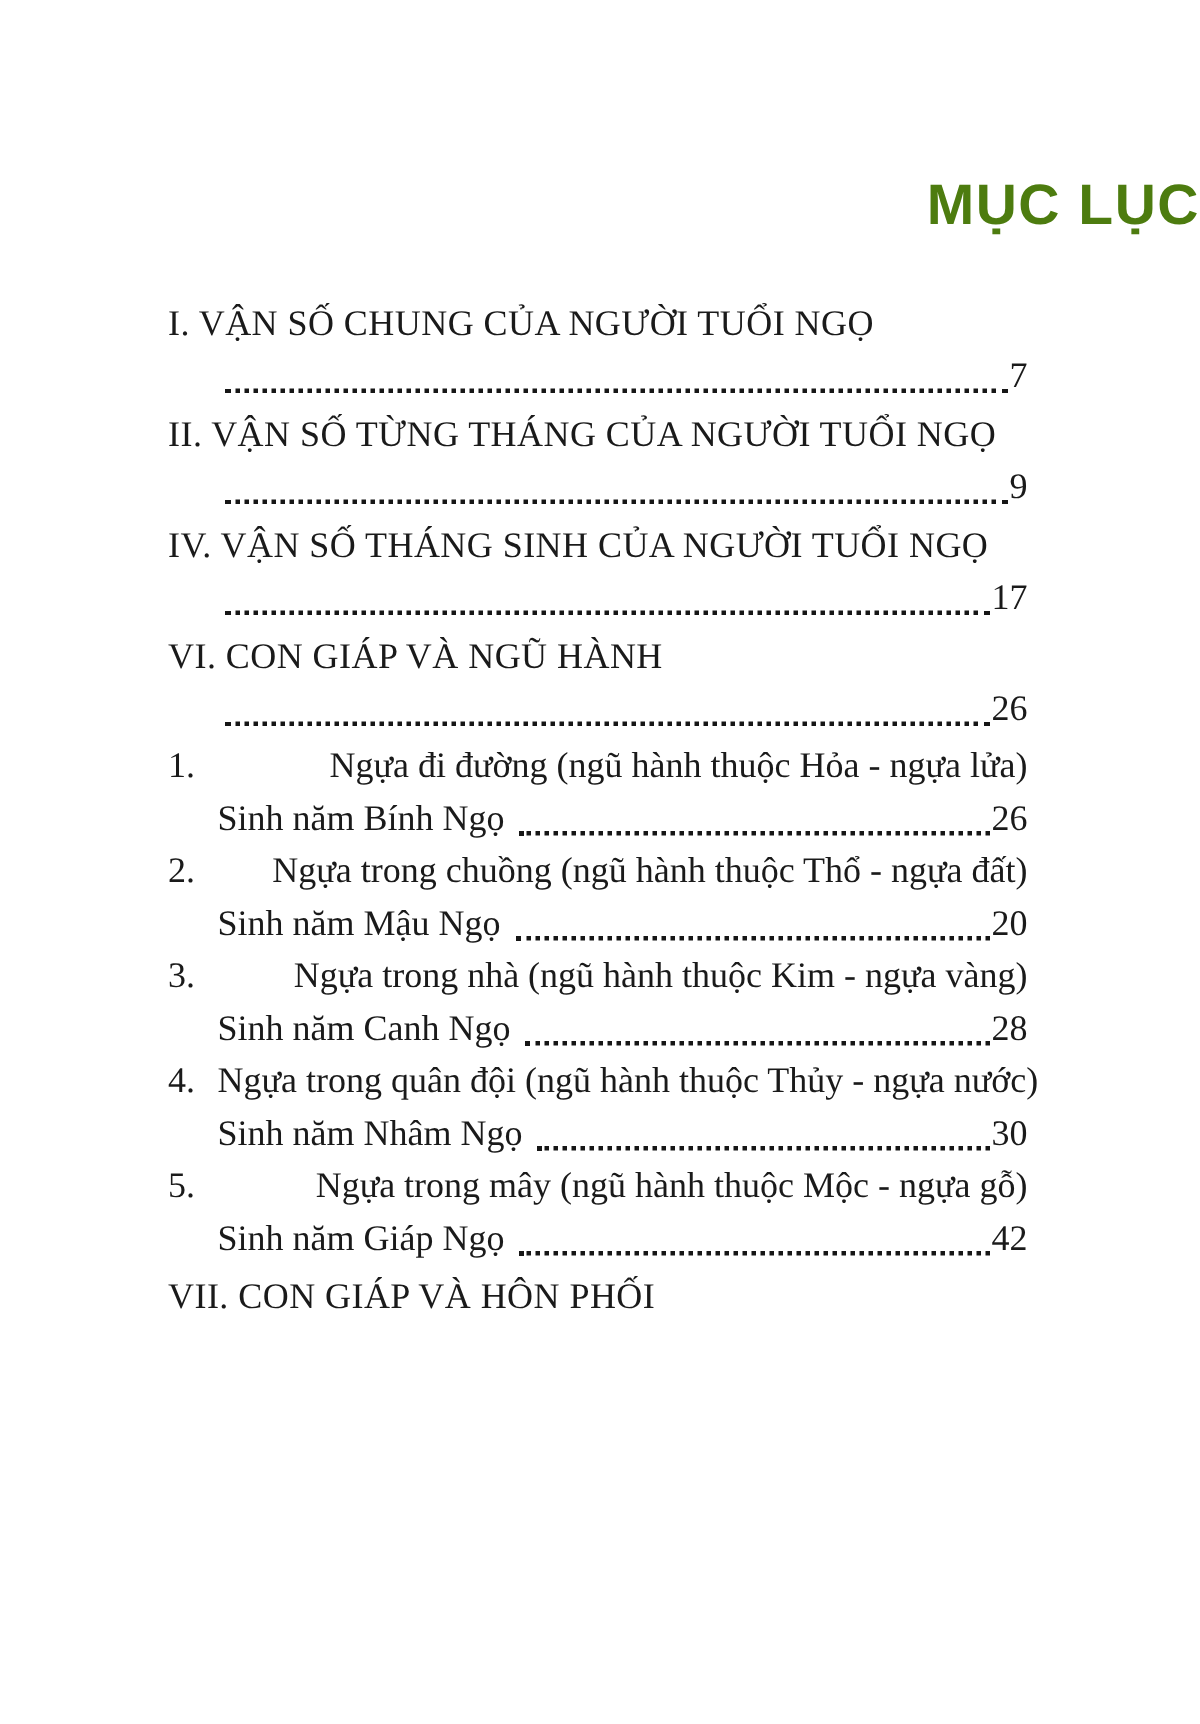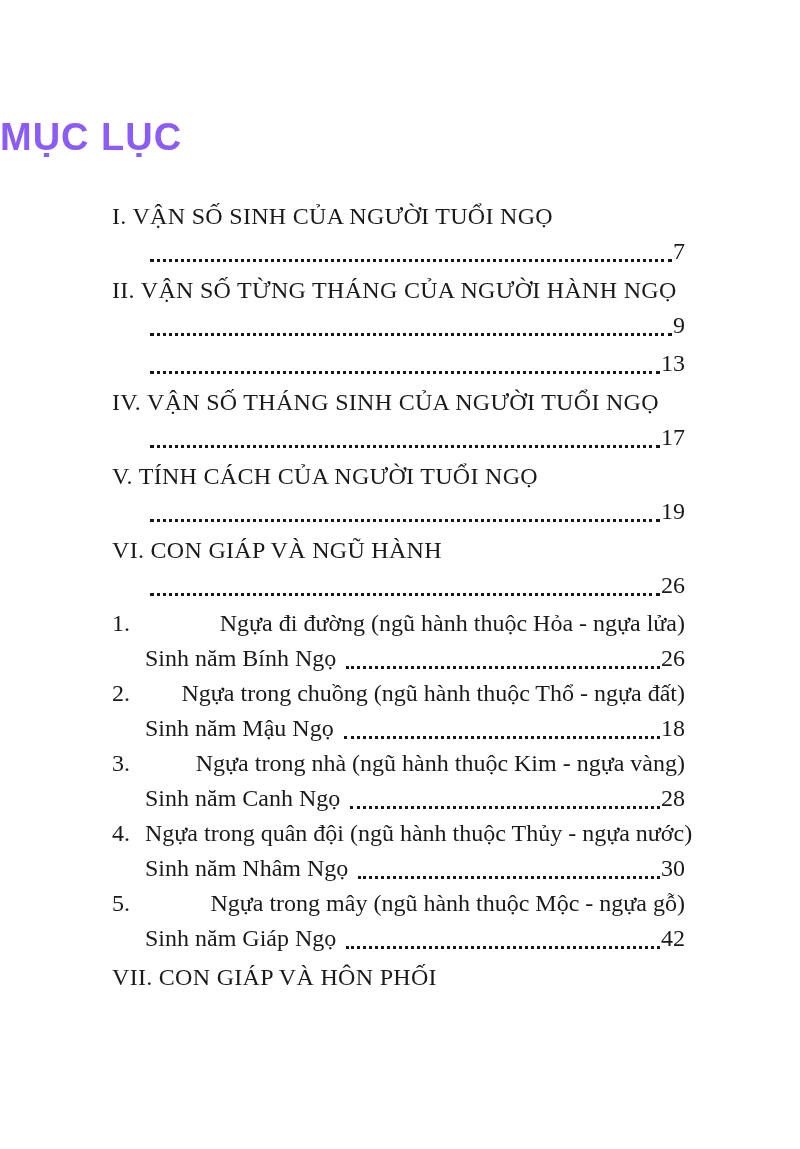--- a/index.html
+++ b/index.html
@@ -12,26 +12,26 @@
     width: 800px;
     height: 1149px;
     background: #ffffff;
     color: #1a1a1a;
     font-family: "Liberation Serif", serif;
     overflow: hidden;
   }
   .page-title {
     margin: 0;
     padding-top: 116px;
-    text-align: left;
+    text-align: right;
     font-family: "Liberation Sans", sans-serif;
     font-weight: bold;
     font-size: 38px;
     letter-spacing: 1px;
-    color: #8b5cf6;
+    color: #4d7c0f;
   }
   .toc {
     margin: 40px 115px 0 112px; 
     font-size: 24px;
     line-height: 35px;
   }
   .toc-entry { margin: 0; }
 
   
   .sec-label {
@@ -85,51 +85,40 @@
   }
 </style>
 </head>
 <body>
 
 <div class="page">
   <h1 class="page-title">MỤC LỤC</h1>
 
   <div class="toc" id="toc-list">
       <div class="toc-entry">
-        <div class="sec-label">I. VẬN SỐ SINH CỦA NGƯỜI TUỔI NGỌ</div>
+        <div class="sec-label">I. VẬN SỐ CHUNG CỦA NGƯỜI TUỔI NGỌ</div>
         <div class="leader-row sec-leader">
           <span class="dots"></span>
           <span class="page-num">7</span>
         </div>
       </div>
       <div class="toc-entry">
-        <div class="sec-label">II. VẬN SỐ TỪNG THÁNG CỦA NGƯỜI HÀNH NGỌ</div>
+        <div class="sec-label">II. VẬN SỐ TỪNG THÁNG CỦA NGƯỜI TUỔI NGỌ</div>
         <div class="leader-row sec-leader">
           <span class="dots"></span>
           <span class="page-num">9</span>
         </div>
       </div>
       <div class="toc-entry">
-        <div class="leader-row sec-leader">
-          <span class="dots"></span>
-          <span class="page-num">13</span>
-        </div>
       </div>
       <div class="toc-entry">
         <div class="sec-label">IV. VẬN SỐ THÁNG SINH CỦA NGƯỜI TUỔI NGỌ</div>
         <div class="leader-row sec-leader">
           <span class="dots"></span>
           <span class="page-num">17</span>
-        </div>
-      </div>
-      <div class="toc-entry">
-        <div class="sec-label">V. TÍNH CÁCH CỦA NGƯỜI TUỔI NGỌ</div>
-        <div class="leader-row sec-leader">
-          <span class="dots"></span>
-          <span class="page-num">19</span>
         </div>
       </div>
       <div class="toc-entry">
         <div class="sec-label">VI. CON GIÁP VÀ NGŨ HÀNH</div>
         <div class="leader-row sec-leader">
           <span class="dots"></span>
           <span class="page-num">26</span>
         </div>
       </div>
       <div class="toc-entry">
@@ -144,21 +133,21 @@
         </div>
       </div>
       <div class="toc-entry">
         <div class="item-row">
           <span class="item-num">2.</span>
           <span class="item-label">Ngựa trong chuồng (ngũ hành thuộc Thổ - ngựa đất)</span>
         </div>
         <div class="leader-row item-leader">
           <span class="item-subtitle">Sinh năm Mậu Ngọ</span>
           <span class="dots"></span>
-          <span class="page-num">18</span>
+          <span class="page-num">20</span>
         </div>
       </div>
       <div class="toc-entry">
         <div class="item-row">
           <span class="item-num">3.</span>
           <span class="item-label">Ngựa trong nhà (ngũ hành thuộc Kim - ngựa vàng)</span>
         </div>
         <div class="leader-row item-leader">
           <span class="item-subtitle">Sinh năm Canh Ngọ</span>
           <span class="dots"></span>

